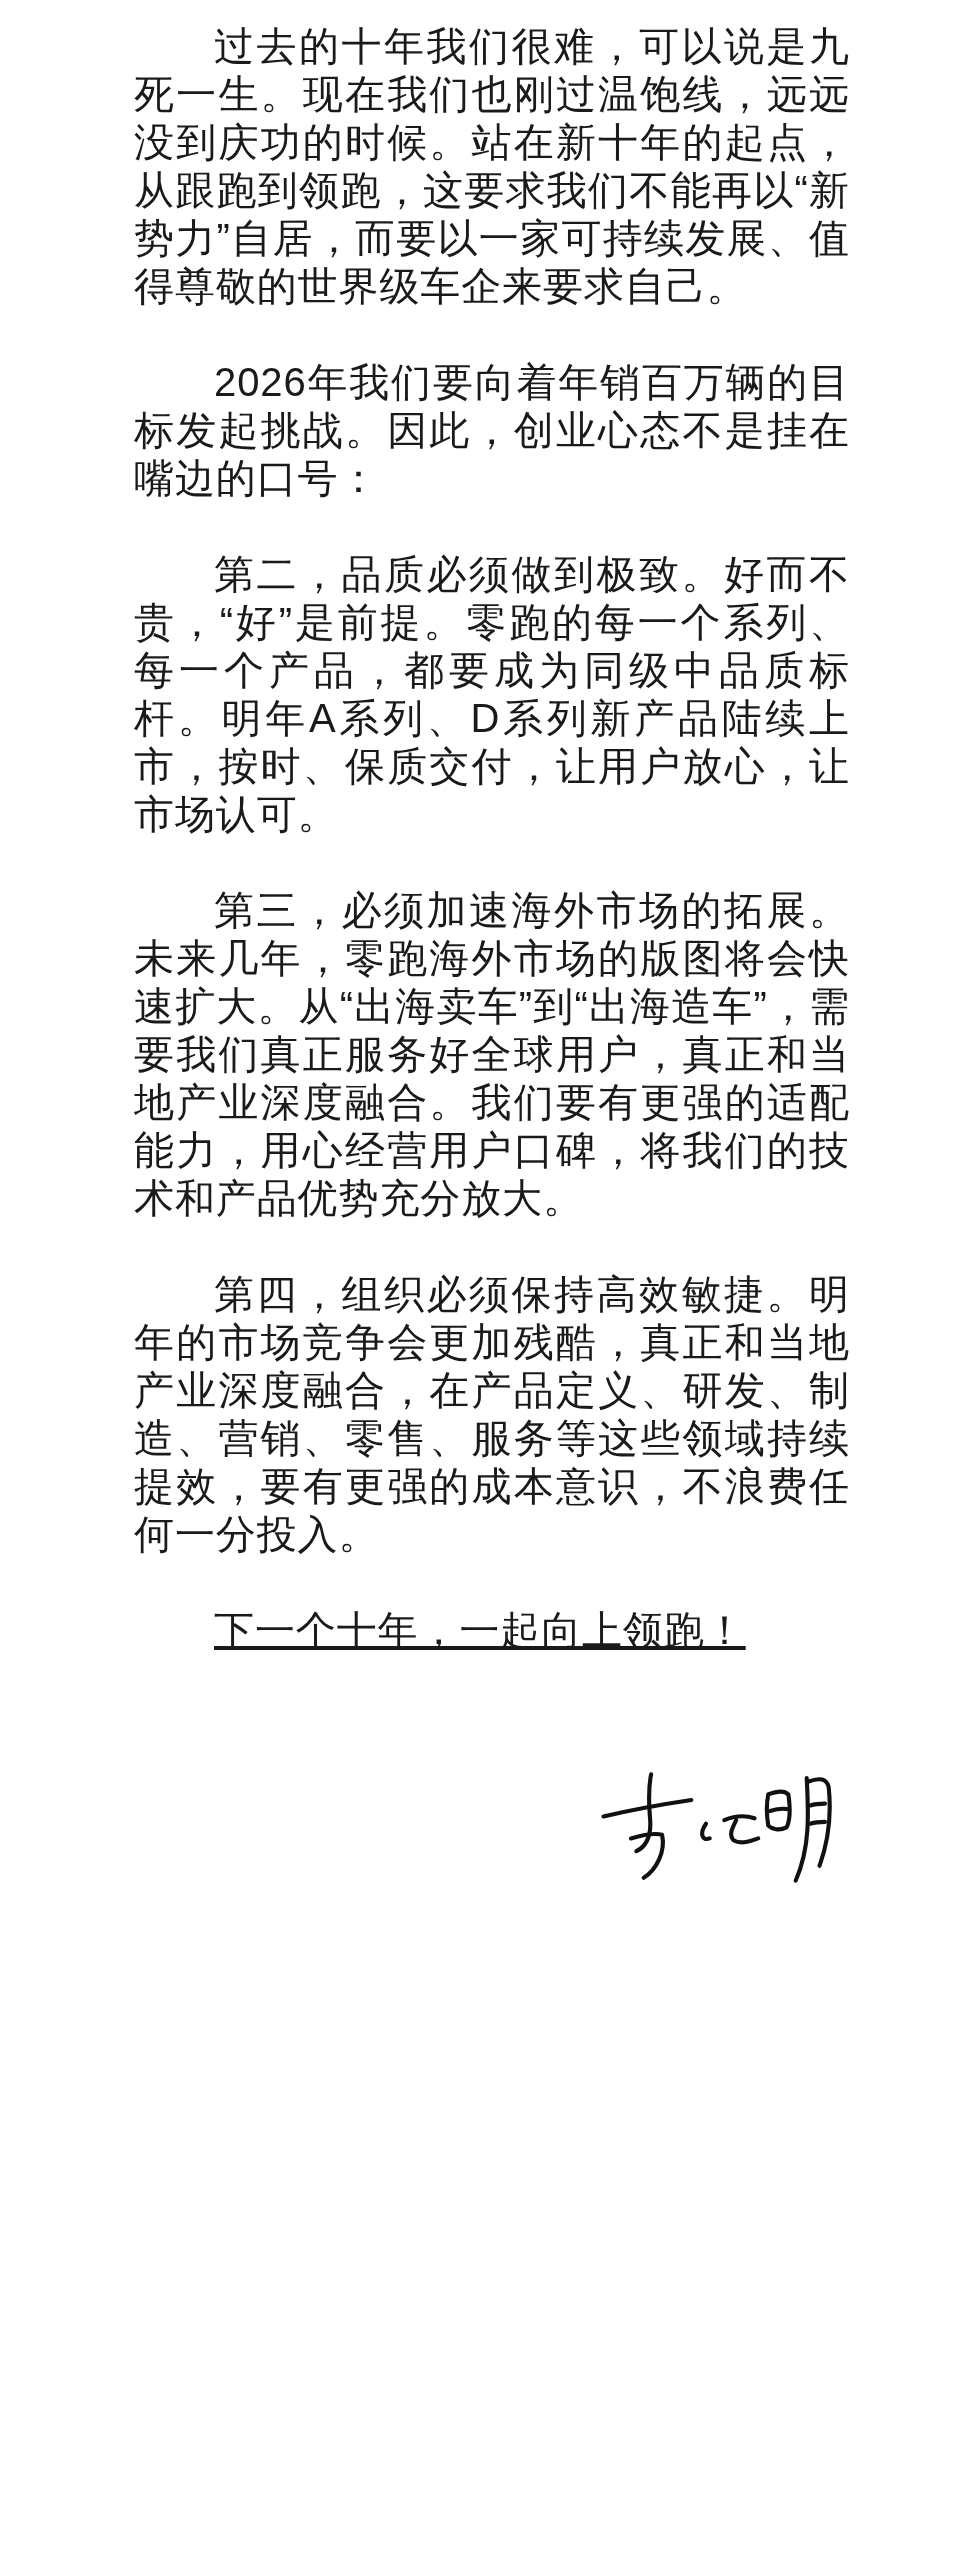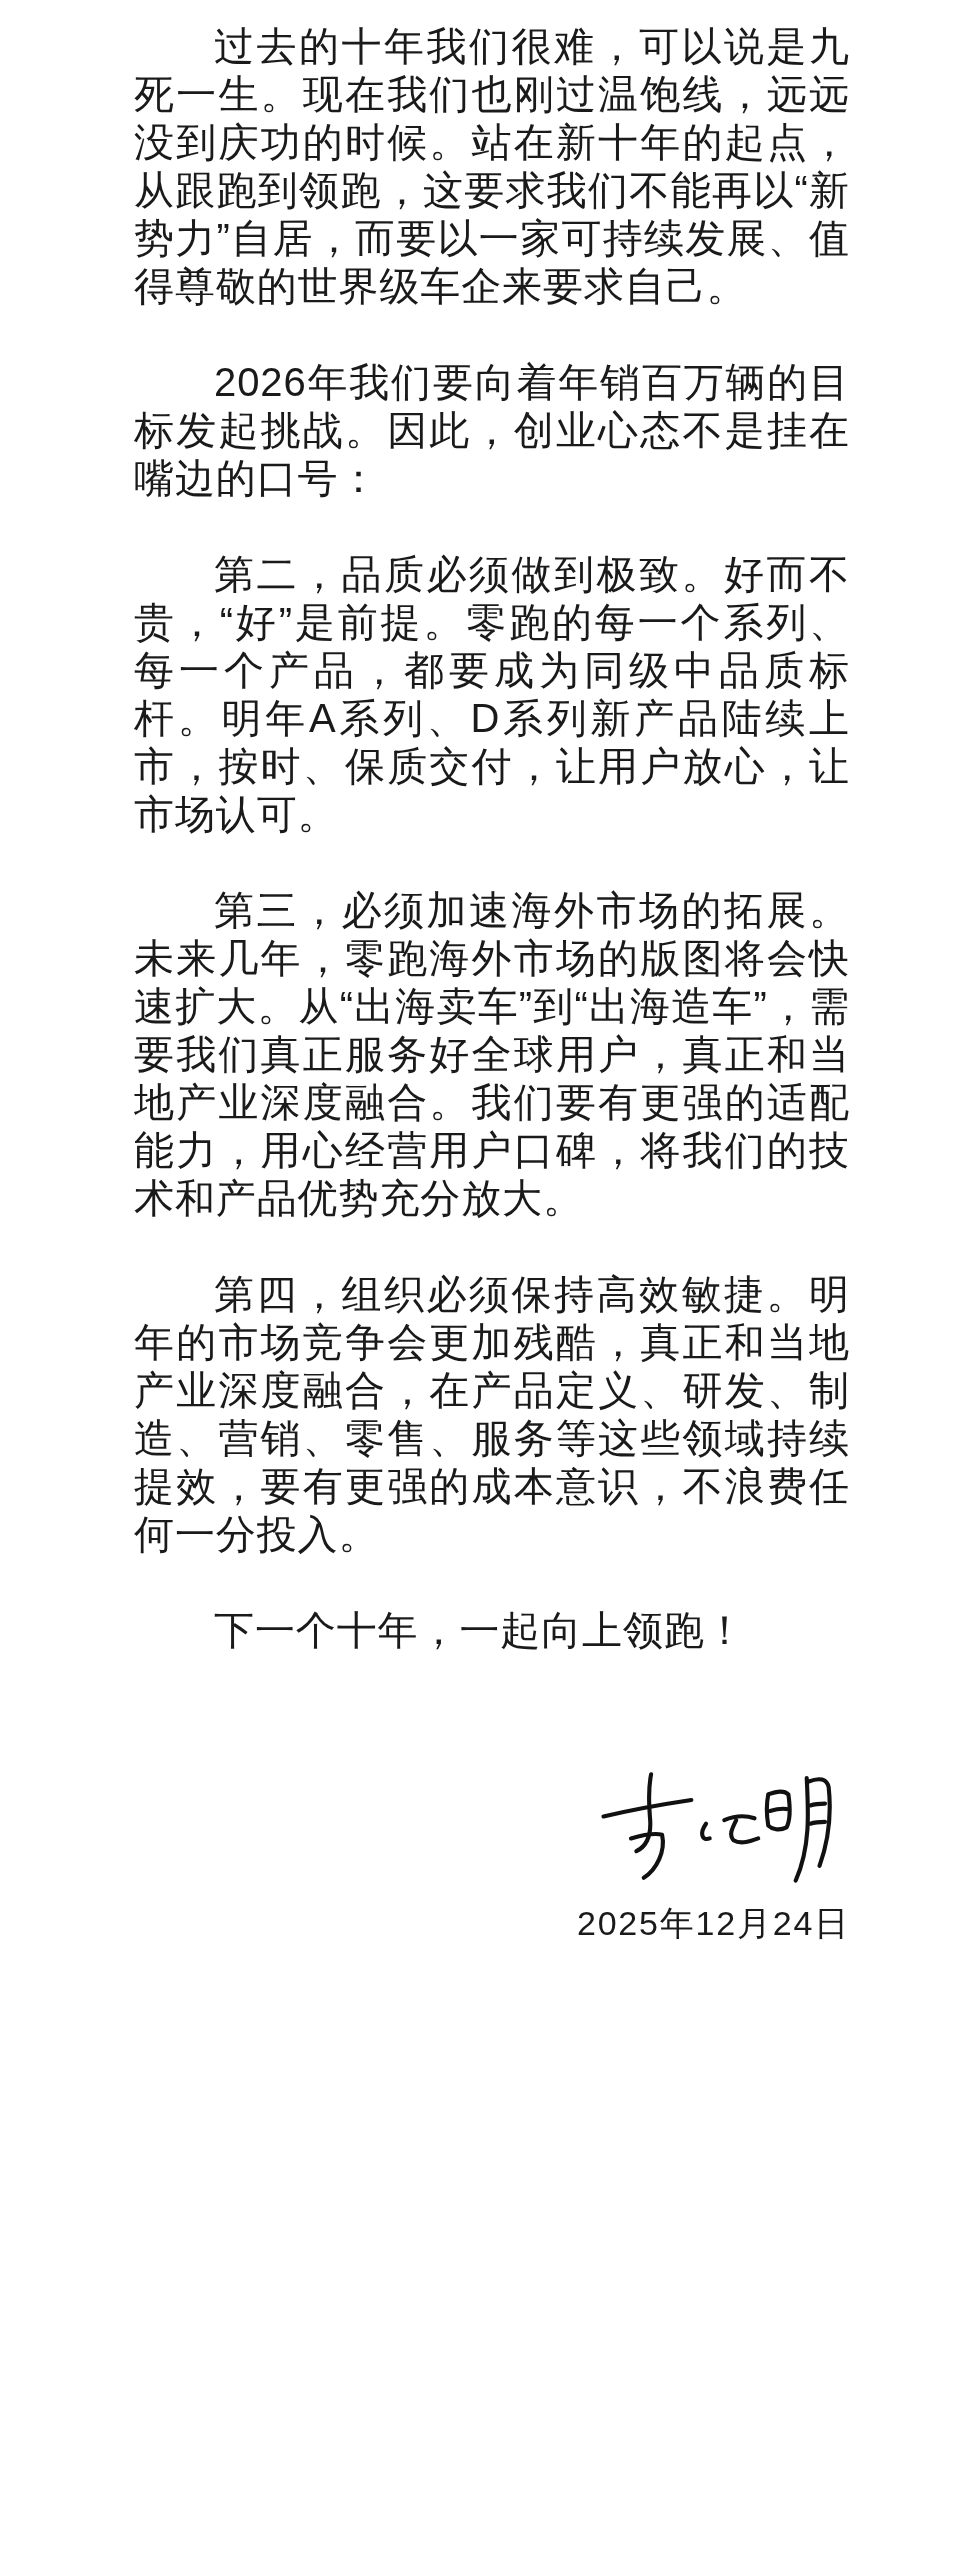--- a/index.html
+++ b/index.html
@@ -24,20 +24,21 @@
     margin: 0 0 48px 0;
     font-size: 40px;
     line-height: 48px;
     letter-spacing: 0.9px;
     text-align: justify;
     text-indent: 2em;
     word-break: break-all;
   }
   .para:last-of-type {
     margin-bottom: 16px;
+    text-decoration: underline;
   }
   .sign-block {
     margin-top: 113px;
     text-align: right;
   }
   .signature-svg {
     display: inline-block;
     width: 262px;
     height: 119px;
     margin-right: 1.8px;
@@ -81,17 +82,16 @@
       <path d="M148,58 C160,53 172,53 181,56"></path>
       <path d="M161,58 C156,68 153,74 158,80 C166,85 177,81 185,78"></path>
 
       <path d="M196,30 C206,26 214,26 218,30 C220,44 220,58 216,66 C208,70 200,68 196,64 C194,52 194,40 196,30"></path>
       <path d="M198,48 C205,46 212,45 216,46"></path>
       <path d="M238,12 C240,50 242,88 226,124"></path>
       <path d="M240,16 C252,11 260,13 262,22 C265,50 262,80 252,108"></path>
       <path d="M242,42 C248,40 254,40 258,40"></path>
       <path d="M242,62 C248,60 254,60 258,60"></path>
     </svg>
-    <div class="date-line">2025年12月24日</div>
   </div>
 
 </main>
 
 
 </body></html>

